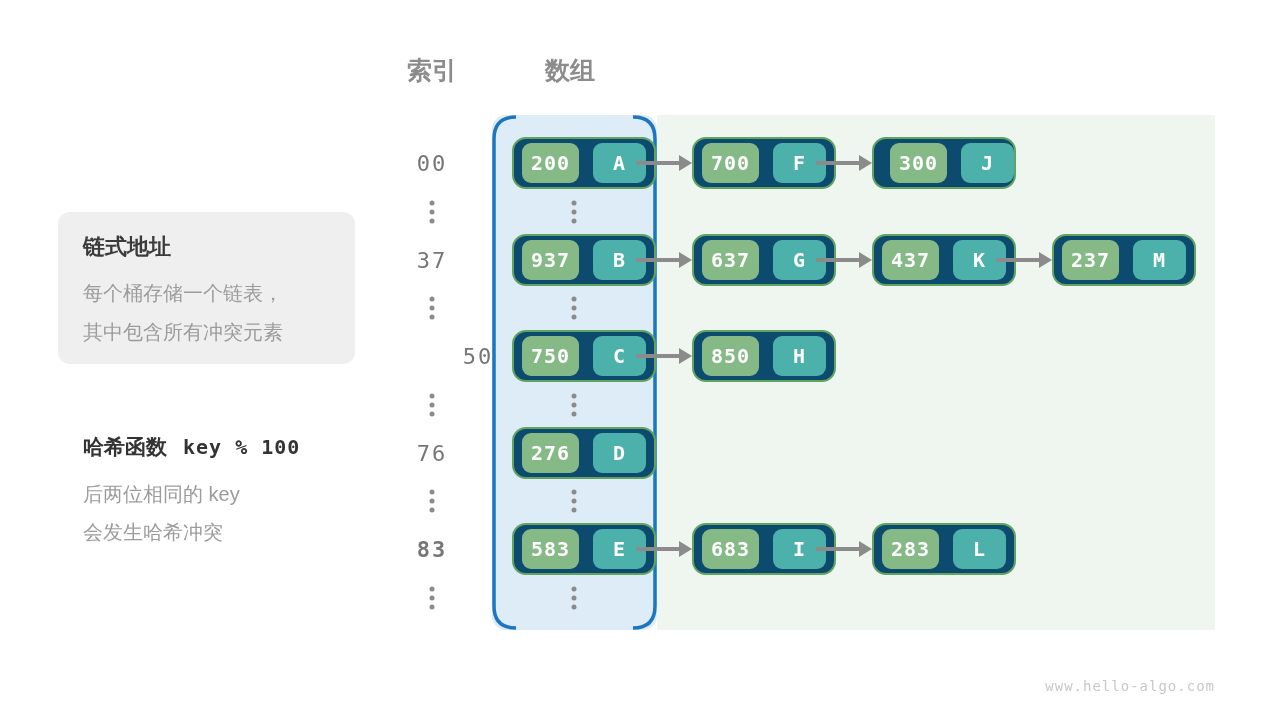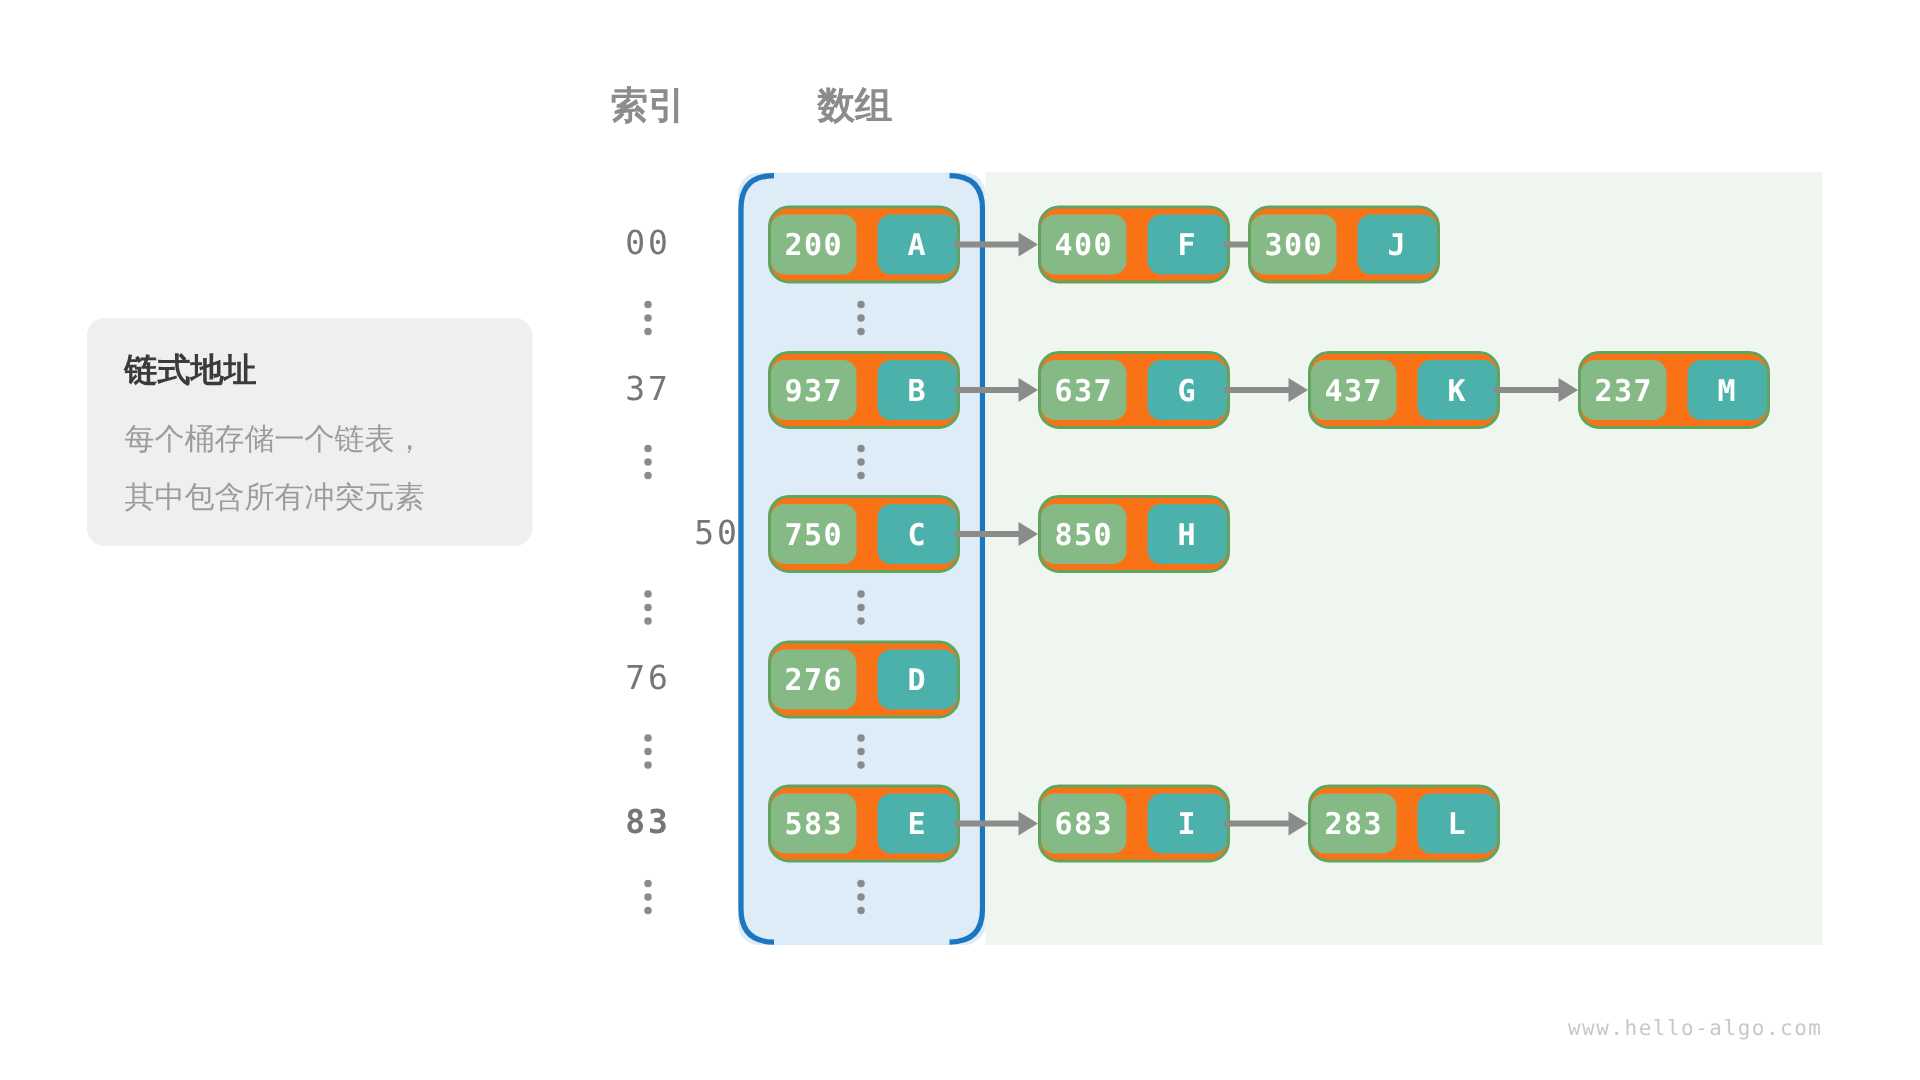--- a/index.html
+++ b/index.html
@@ -29,22 +29,22 @@
   .hash-note{position:absolute;left:83px;top:433px;}
   .hash-title{display:flex;align-items:baseline;gap:16px;margin-bottom:14px;}
   .hash-title .t{font-size:21px;font-weight:bold;color:#333;}
   .hash-title .c{font:600 20px "DejaVu Sans Mono",monospace;color:#333;letter-spacing:1px;}
   .hash-line{font-size:20px;color:#9c9c9c;line-height:38px;white-space:nowrap;
     font-family:"Liberation Sans","DejaVu Sans Mono",sans-serif;}
   
   .idx{position:absolute;transform:translate(-50%,-50%);
     font:500 22px "DejaVu Sans Mono",monospace;color:#767676;letter-spacing:2px;}
   
-  .node{position:absolute;width:128px;height:52px;box-sizing:border-box;
-    background:#f97316;border:2.5px solid #60a460;border-radius:14px;
+  .node{position:absolute;width:144px;height:52px;box-sizing:border-box;
+    background:#0c4a6e;border:2.5px solid #60a460;border-radius:14px;
     display:flex;align-items:center;justify-content:center;gap:14px;}
   .cell{height:40px;border-radius:9px;color:#fff;display:flex;align-items:center;justify-content:center;
     font:600 20px "DejaVu Sans Mono",monospace;letter-spacing:1px;}
   .cell.key{width:57px;background:#85b985;}
   .cell.val{width:53px;background:#4cb0ab;}
   
   .arrow{position:absolute;width:56px;height:16px;}
   .arrow .line{position:absolute;left:0;top:6px;width:45px;height:4px;background:#8b8b8b;}
   .arrow .head{position:absolute;left:43px;top:0;width:0;height:0;
     border-left:13px solid #8b8b8b;border-top:8px solid transparent;border-bottom:8px solid transparent;}
@@ -70,40 +70,48 @@
 
   <div class="hdr" style="left:432px;">索引</div>
   <div class="hdr" style="left:570px;">数组</div>
 
   <div class="info-card">
     <div class="info-title">链式地址</div>
     <div class="info-line">每个桶存储一个链表，</div>
     <div class="info-line">其中包含所有冲突元素</div>
   </div>
 
+  <div class="hash-note">
+    <div class="hash-title">
+      <span class="t">哈希函数</span>
+      <span class="c">key % 100</span>
+    </div>
+    <div class="hash-line">后两位相同的 key</div>
+    <div class="hash-line">会发生哈希冲突</div>
+  </div>
 
   <div id="diagram-rows">
       <div class="idx" style="left: 432px; top: 163px;">00</div>
       <div class="node" style="left: 512px; top: 137px;">
         <div class="cell key">200</div>
         <div class="cell val">A</div>
       </div>
       <div class="arrow" style="left: 636px; top: 155px;">
         <i class="line"></i>
         <i class="head"></i>
       </div>
       <div class="node" style="left: 692px; top: 137px;">
-        <div class="cell key">400</div>
+        <div class="cell key">700</div>
         <div class="cell val">F</div>
       </div>
       <div class="arrow" style="left: 816px; top: 155px;">
         <i class="line"></i>
         <i class="head"></i>
       </div>
-      <div class="node" style="left: 832px; top: 137px;">
+      <div class="node" style="left: 872px; top: 137px; justify-content: flex-end;">
         <div class="cell key">300</div>
         <div class="cell val">J</div>
       </div>
       <div class="dots" style="left: 432px; top: 211.5px;">
         <i></i>
         <i></i>
         <i></i>
       </div>
       <div class="dots" style="left: 574px; top: 211.5px;">
         <i></i>

